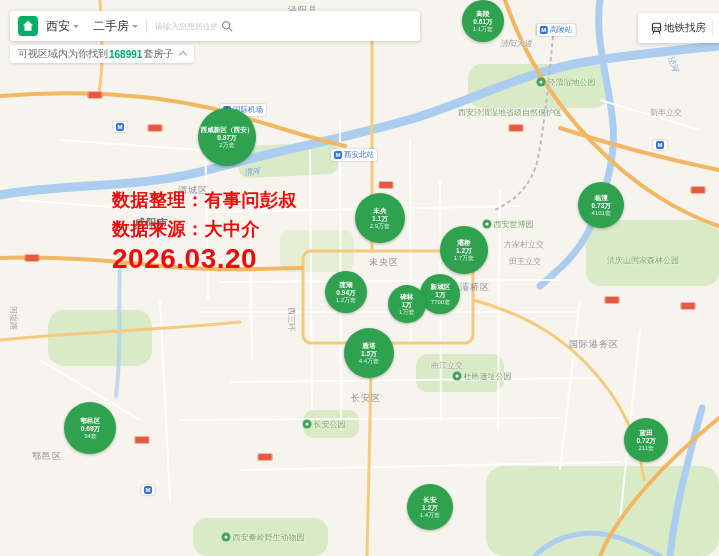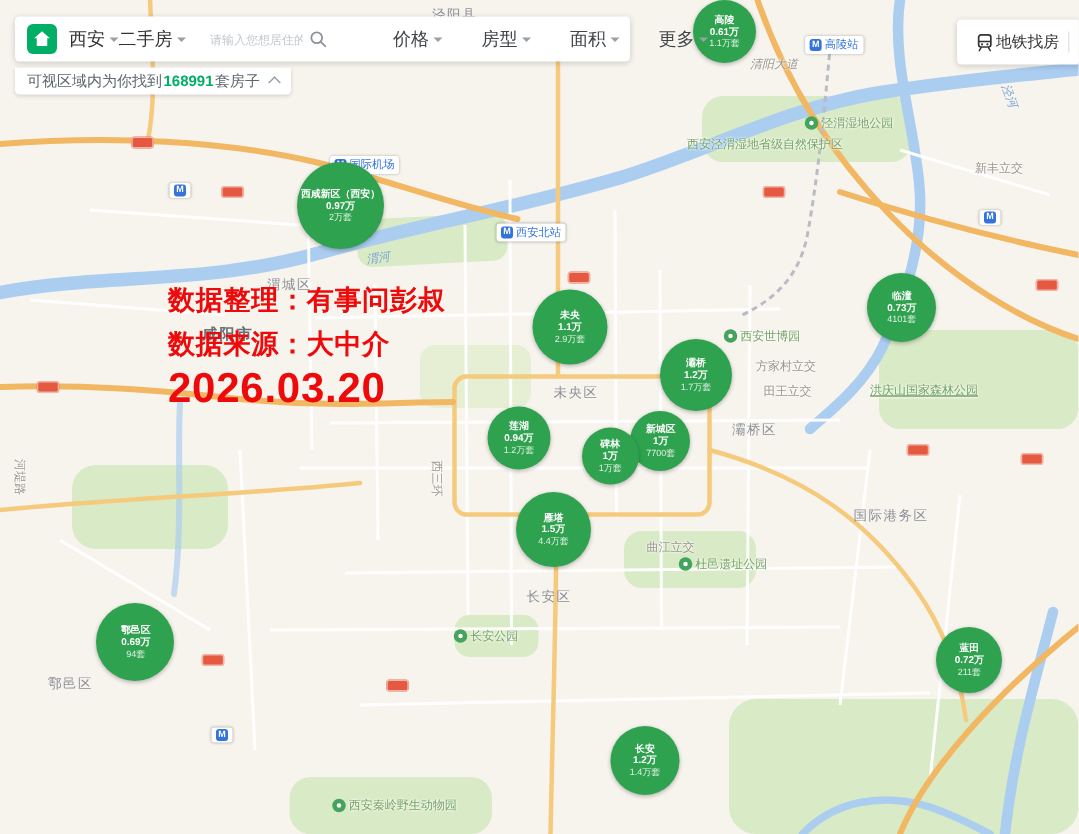--- a/index.html
+++ b/index.html
@@ -165,21 +165,21 @@
       <span class="lbl-text">渭城区</span>
     </div>
     <div class="map-label lbl-city" style="left: 152px; top: 223px;">
 
       <span class="lbl-text">咸阳市</span>
     </div>
     <div class="map-label lbl-district" style="left: 384px; top: 262px;">
 
       <span class="lbl-text">未央区</span>
     </div>
-    <div class="map-label lbl-district" style="left: 503px; top: 287px;">
+    <div class="map-label lbl-district" style="left: 475px; top: 287px;">
 
       <span class="lbl-text">灞桥区</span>
     </div>
     <div class="map-label lbl-district" style="left: 366px; top: 398px;">
 
       <span class="lbl-text">长安区</span>
     </div>
     <div class="map-label lbl-district" style="left: 47px; top: 456px;">
 
       <span class="lbl-text">鄠邑区</span>
@@ -209,25 +209,25 @@
       <span class="lbl-text">新丰立交</span>
     </div>
     <div class="map-label lbl-road" style="left: 447px; top: 365px;">
 
       <span class="lbl-text">曲江立交</span>
     </div>
     <div class="map-label lbl-park" style="left: 566px; top: 82px;">
       <span class="park-dot"></span>
       <span class="lbl-text">泾渭湿地公园</span>
     </div>
-    <div class="map-label lbl-park" style="left: 510px; top: 96px;">
+    <div class="map-label lbl-park" style="left: 510px; top: 112px;">
 
       <span class="lbl-text">西安泾渭湿地省级自然保护区</span>
     </div>
-    <div class="map-label lbl-park" style="left: 616px; top: 260px; text-decoration: underline;">
+    <div class="map-label lbl-park" style="left: 643px; top: 260px;">
 
       <span class="lbl-text">洪庆山国家森林公园</span>
     </div>
     <div class="map-label lbl-park" style="left: 482px; top: 376px;">
       <span class="park-dot"></span>
       <span class="lbl-text">杜邑遗址公园</span>
     </div>
     <div class="map-label lbl-park" style="left: 508px; top: 224px;">
       <span class="park-dot"></span>
       <span class="lbl-text">西安世博园</span>
@@ -374,38 +374,20 @@
     <span class="chev"></span>
   </div>
   <div class="vdiv"></div>
   <div class="search-box">
     <input type="text" placeholder="请输入您想居住的地点" style="">
     <svg width="12" height="12" viewBox="0 0 14 14">
       <circle cx="6" cy="6" r="4.2" fill="none" stroke="#8d9298" stroke-width="1.4"></circle>
       <line x1="9.2" y1="9.2" x2="12.6" y2="12.6" stroke="#8d9298" stroke-width="1.4" stroke-linecap="round"></line>
     </svg>
   </div>
-  <div class="filters">
-    <div class="filter">
-      <span>价格</span>
-      <span class="chev"></span>
-    </div>
-    <div class="filter">
-      <span>房型</span>
-      <span class="chev"></span>
-    </div>
-    <div class="filter">
-      <span>面积</span>
-      <span class="chev"></span>
-    </div>
-    <div class="filter">
-      <span>更多</span>
-      <span class="chev"></span>
-    </div>
-  </div>
 </div>
 
 <div class="results-bar">
   <span>可视区域内为你找到</span>
     <b style="color: rgb(0, 174, 102);">168991</b>
     <span>套房子</span>
   <span class="caret-up"></span>
 </div>
 
 <div class="metro-btn">

